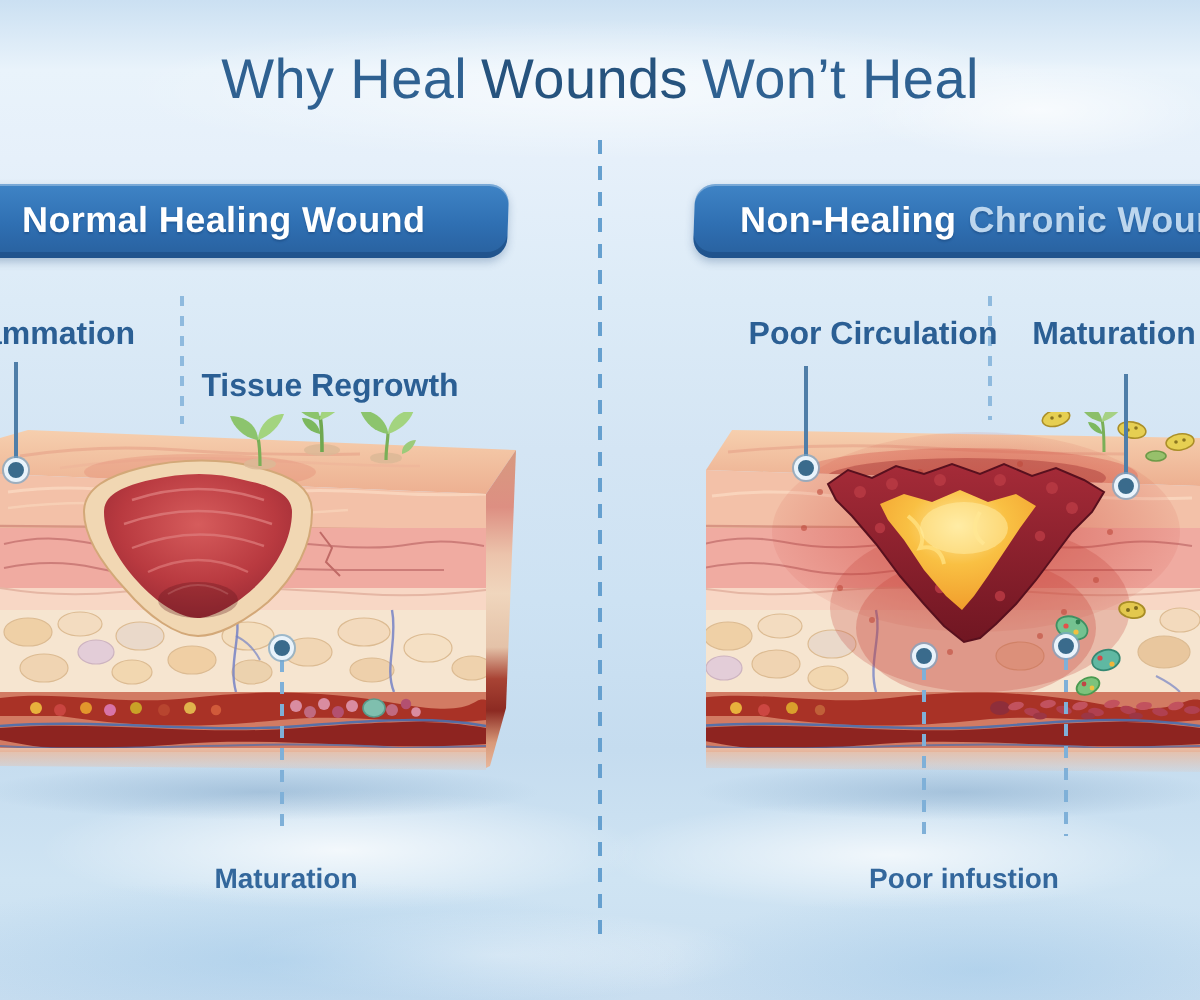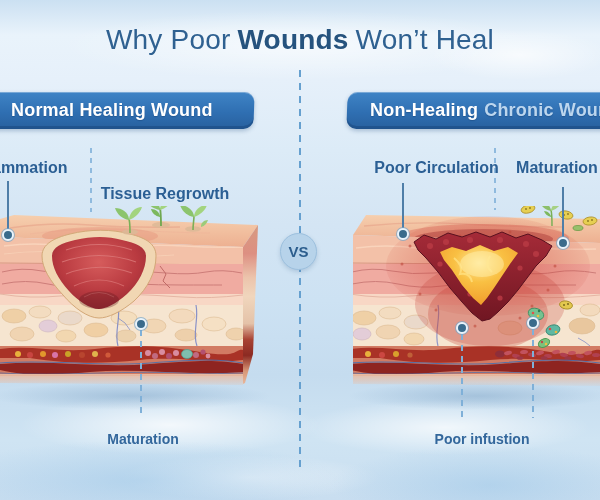--- a/index.html
+++ b/index.html
@@ -1,21 +1,21 @@
 <!DOCTYPE html>
 <html><head>
 <meta charset="utf-8">
 <style>
   html,body{margin:0;padding:0;}
   body{font-family:"Liberation Sans", sans-serif;}
   #stage{position:relative;width:600px;height:500px;overflow:hidden;background:linear-gradient(180deg,#cbe0f2 0%,#e9f3fb 7%,#e6f0fa 16%,#dcebf7 30%,#d4e5f4 45%,#cde2f3 60%,#c5dcef 75%,#cfe4f3 88%,#c9def0 100%);}
   .cloud{position:absolute;border-radius:50%;background:radial-gradient(closest-side,rgba(255,255,255,.85),rgba(255,255,255,0));pointer-events:none;}
   .bluewash{position:absolute;border-radius:50%;background:radial-gradient(closest-side,rgba(150,195,230,.45),rgba(150,195,230,0));pointer-events:none;}
   .page-title{position:absolute;top:24px;left:0;width:600px;text-align:center;font-size:28px;color:#2f6191;letter-spacing:.2px;z-index:5;}
-  .page-title .emph{font-weight:700;color:#26537e;margin:0 7px;}
+  .page-title .emph{font-weight:400;color:#26537e;margin:0 7px;}
   .banner{position:absolute;top:92px;height:37px;border-radius:10px;background:linear-gradient(180deg,#3f84c6 0%,#2f6fb2 55%,#28609e 100%);box-shadow:0 2px 4px rgba(40,80,130,.3), inset 0 -3px 0 rgba(18,58,105,.35), inset 0 1px 0 rgba(255,255,255,.3);transform:skewX(-2deg);display:flex;align-items:center;justify-content:center;z-index:4;}
   .banner .btxt{transform:skewX(2deg);font-size:18px;font-weight:700;color:#ffffff;white-space:nowrap;letter-spacing:.2px;text-shadow:0 1px 1px rgba(20,60,110,.4);}
   .banner .btxt .soft{color:#bcd6ee;margin-left:6px;font-weight:700;}
   .stage-label{position:absolute;top:159px;transform:translateX(-50%);font-size:16px;font-weight:700;color:#2b5f94;white-space:nowrap;z-index:5;}
   .stage-label.cut-left{transform:none;}
   .bottom-label{position:absolute;top:431px;transform:translateX(-50%);font-size:14px;font-weight:600;color:#33679c;white-space:nowrap;z-index:5;}
   .vdash{position:absolute;width:2px;background:repeating-linear-gradient(180deg,#8fbade 0 5px,rgba(0,0,0,0) 5px 10px);z-index:3;}
   .center-divider{position:absolute;left:299px;top:70px;width:2px;height:400px;background:repeating-linear-gradient(180deg,#66a0cf 0 7px,rgba(0,0,0,0) 7px 13px);z-index:3;}
   .vs-badge{position:absolute;left:280px;top:233px;width:37px;height:37px;border-radius:50%;background:#b7d3ea;border:1px solid #9cc0de;box-shadow:0 2px 4px rgba(70,110,150,.25);display:flex;align-items:center;justify-content:center;font-size:15px;font-weight:700;color:#2b5d8d;z-index:6;box-sizing:border-box;}
   .solid-line{position:absolute;width:2px;background:#4f7ea8;z-index:3;}
@@ -31,41 +31,38 @@
 
   <div class="cloud" style="left:60px;top:10px;width:480px;height:70px;opacity:.7;"></div>
   <div class="cloud" style="left:430px;top:30px;width:180px;height:50px;opacity:.8;"></div>
   <div class="cloud" style="left:20px;top:395px;width:300px;height:60px;opacity:.9;"></div>
   <div class="cloud" style="left:300px;top:400px;width:290px;height:55px;opacity:.85;"></div>
   <div class="cloud" style="left:120px;top:455px;width:260px;height:45px;opacity:.6;"></div>
   <div class="bluewash" style="left:-60px;top:440px;width:400px;height:80px;"></div>
   <div class="bluewash" style="left:330px;top:445px;width:320px;height:80px;"></div>
 
   <div class="page-title">
-    <span>Why Poor</span><span class="emph">Wounds</span><span>Won’t Heal</span>
+    <span>Why Heal</span><span class="emph">Wounds</span><span>Won’t Heal</span>
   </div>
 
   <div class="banner" style="left:-30px;width:284px;">
     <span class="btxt">Normal Healing Wound</span>
   </div>
   <div class="banner" style="left:347px;width:296px;">
     <span class="btxt"><span>Non-Healing</span><span class="soft">Chronic Wound</span></span>
   </div>
 
   <div class="stage-label cut-left" style="left:-32px;">Inflammation</div>
   <div class="vdash" style="left:90px;top:148px;height:64px;"></div>
   <div class="stage-label" style="left:165px;margin-top:26px;">Tissue Regrowth</div>
   <div class="stage-label" style="left:420px;padding-left:33px;">Poor Circulation</div>
   <div class="vdash" style="left:494px;top:148px;height:62px;"></div>
   <div class="stage-label" style="left:557px;">Maturation</div>
 
   <div class="center-divider"></div>
-  <div class="vs-badge">
-      <span>VS</span>
-    </div>
 
   <div class="block-shadow" style="left:-10px;width:280px;"></div>
   <div class="block-shadow" style="left:348px;width:260px;"></div>
 
   <svg class="skin-svg" style="left:0;top:206px;" width="260" height="192" viewBox="0 0 260 192">
     <defs>
       <linearGradient id="LtopGrad" x1="0" y1="0" x2="0" y2="1">
           <stop offset="0" stop-color="#f6cfae"></stop>
           <stop offset="1" stop-color="#edb091"></stop>
         </linearGradient>

